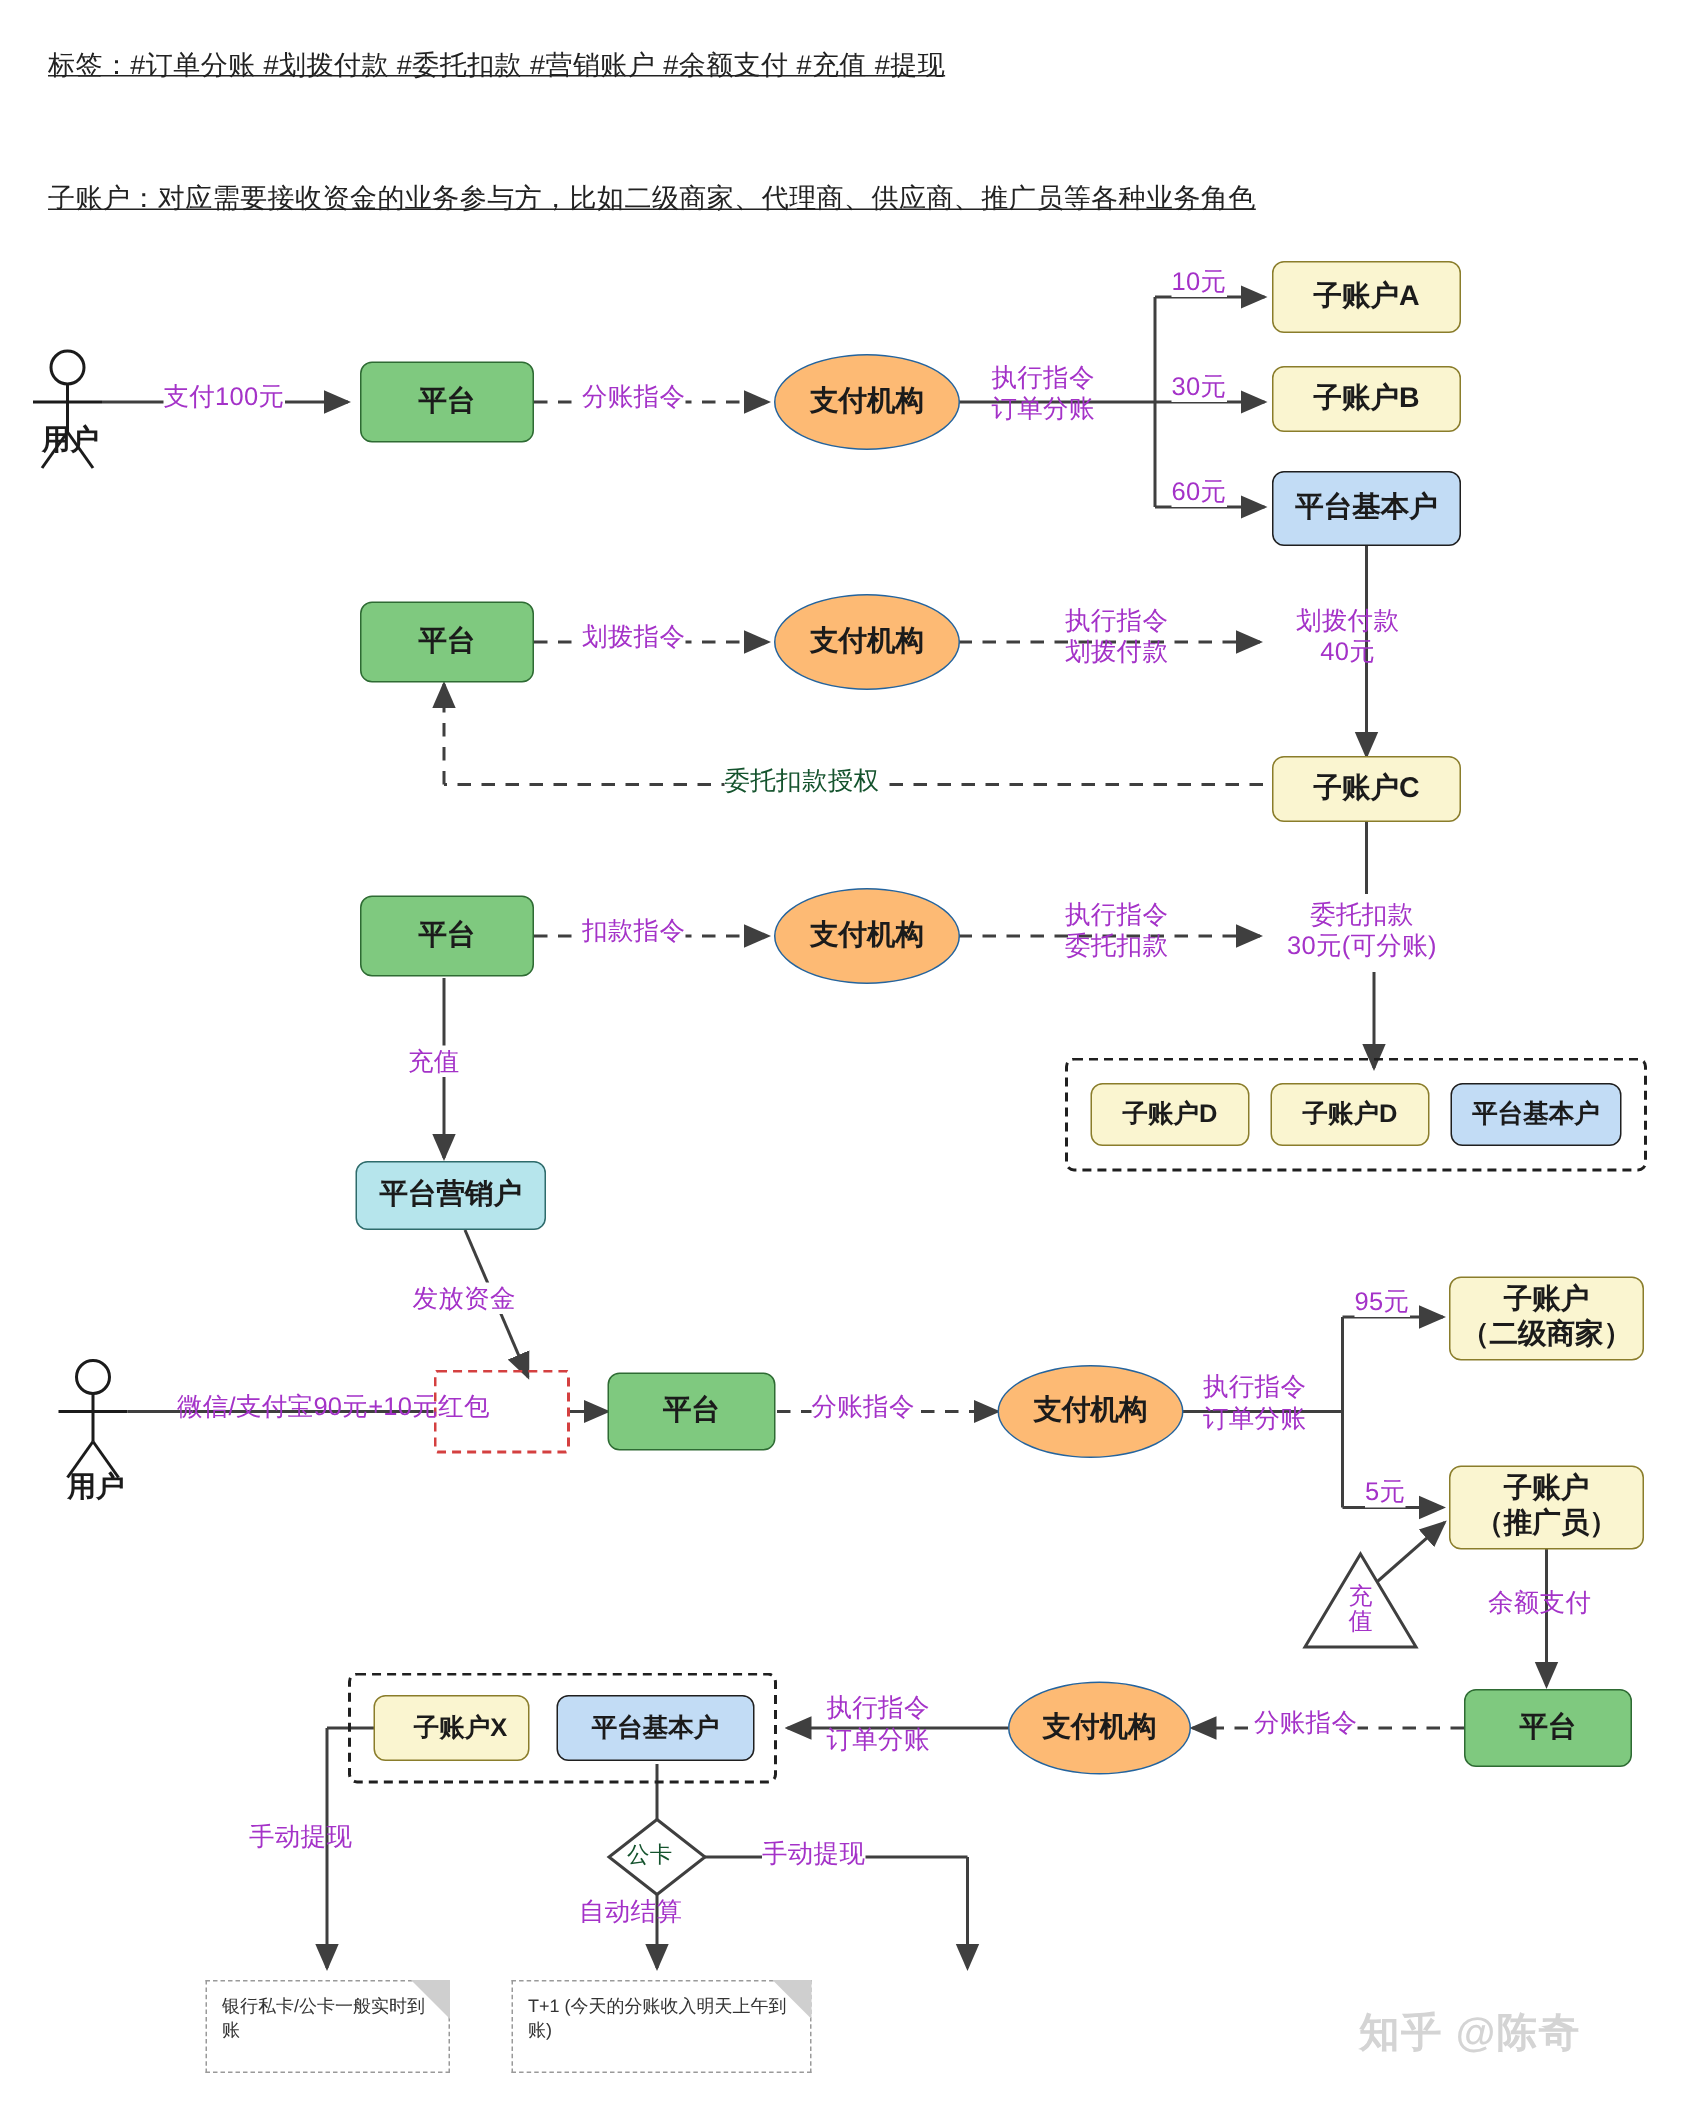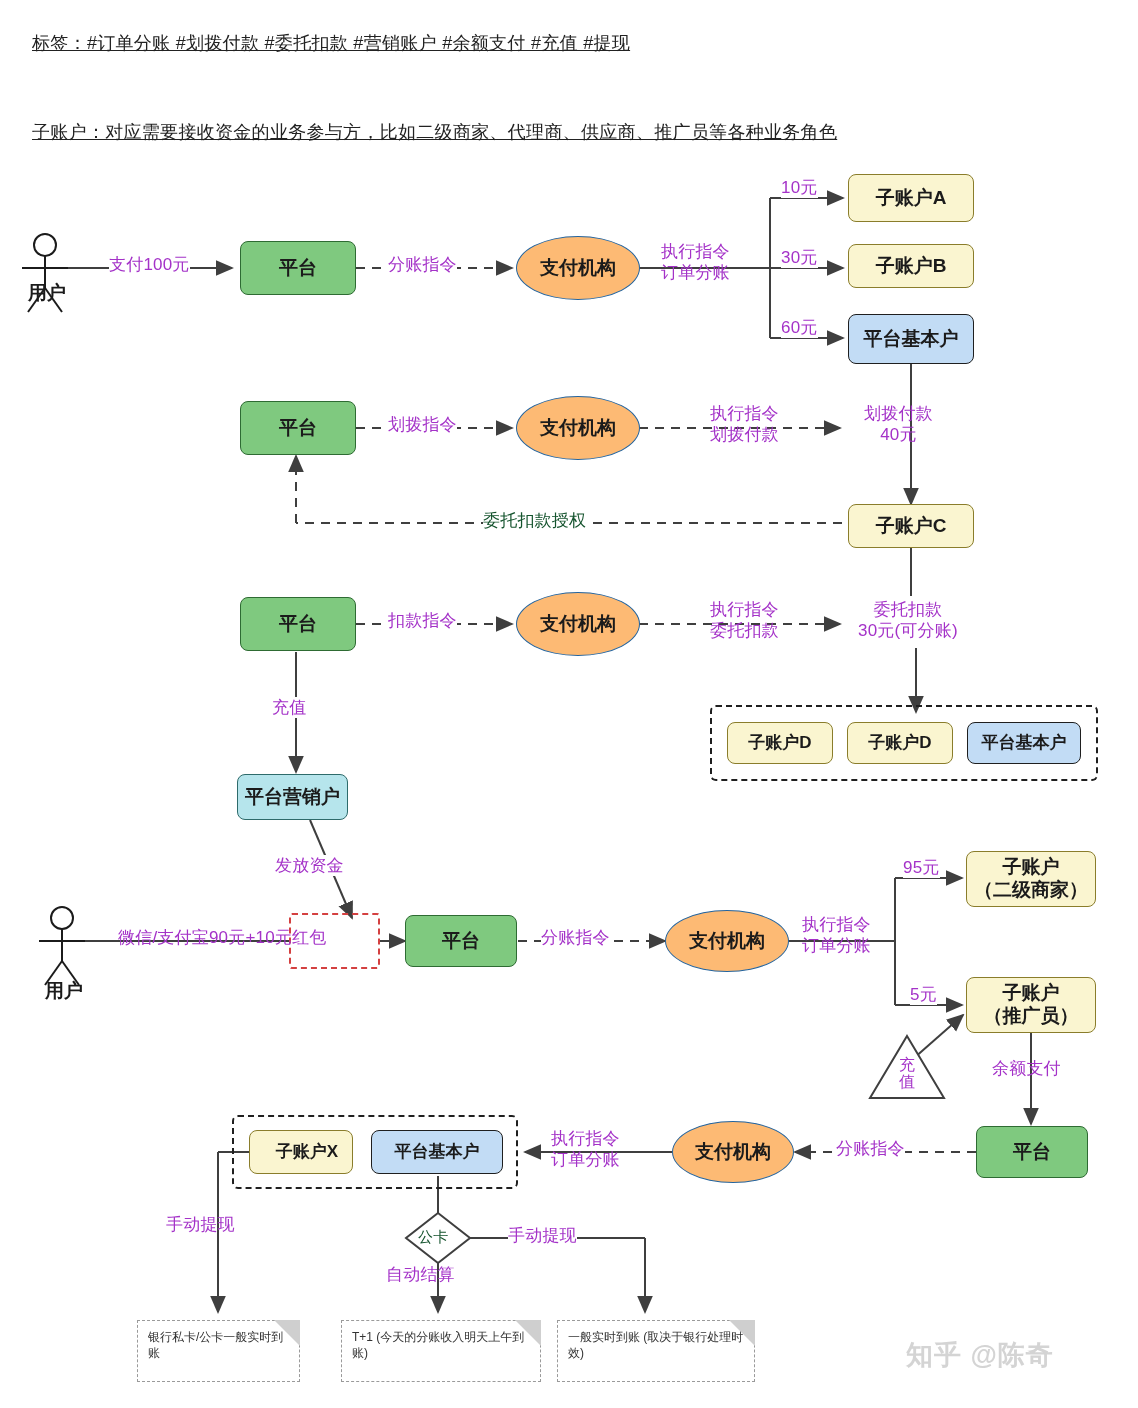--- a/index.html
+++ b/index.html
@@ -267,21 +267,21 @@
   <div class="node n-yellow" style="left:848px; top:504px; width:126px; height:44px;">子账户C</div>
 
   <div class="node n-green" style="left:240px; top:597px; width:116px; height:54px;">平台</div>
   <div class="node n-ell" style="left:516px; top:592px; width:124px; height:64px;">支付机构</div>
 
   <div class="group-dash" style="left:710px; top:705px; width:388px; height:76px;"></div>
   <div class="node n-yellow n-sm" style="left:727px; top:722px; width:106px; height:42px;">子账户D</div>
   <div class="node n-yellow n-sm" style="left:847px; top:722px; width:106px; height:42px;">子账户D</div>
   <div class="node n-bluebox n-sm" style="left:967px; top:722px; width:114px; height:42px;">平台基本户</div>
 
-  <div class="node n-cyan" style="left:237px; top:774px; width:111px; height:46px;">平台营销户</div>
+  <div class="node n-cyan" style="left:237px; top:774px; width:127px; height:46px;">平台营销户</div>
 
   <div class="red-dash" style="left:289px; top:913px; width:91px; height:56px;"></div>
   <div class="node n-green" style="left:405px; top:915px; width:112px; height:52px;">平台</div>
   <div class="node n-ell" style="left:665px; top:910px; width:124px; height:62px;">支付机构</div>
 
   <div class="node n-yellow" style="left:966px; top:851px; width:130px; height:56px; flex-direction:column;">
     <span>子账户</span>
     <span>（二级商家）</span>
   </div>
   <div class="node n-yellow" style="left:966px; top:977px; width:130px; height:56px; flex-direction:column;">
@@ -344,20 +344,16 @@
   <div class="lbl lbl-nb" style="left:386px; top:1264px;">自动结算</div>
 
   <div class="note" style="left:137px; top:1320px; width:163px; height:62px;">
     <span class="fold"></span>
     <span>银行私卡/公卡一般实时到账</span>
   </div>
   <div class="note" style="left:341px; top:1320px; width:200px; height:62px;">
     <span class="fold"></span>
     <span>T+1 (今天的分账收入明天上午到账)</span>
   </div>
-  <div class="note" style="left:557px; top:1320px; width:198px; height:62px;">
-    <span class="fold"></span>
-    <span>一般实时到账 (取决于银行处理时效)</span>
-  </div>
 
   <div class="watermark" style="left:906px; top:1337px;">知乎 @陈奇</div>
 
 </div>
 
 </body></html>

